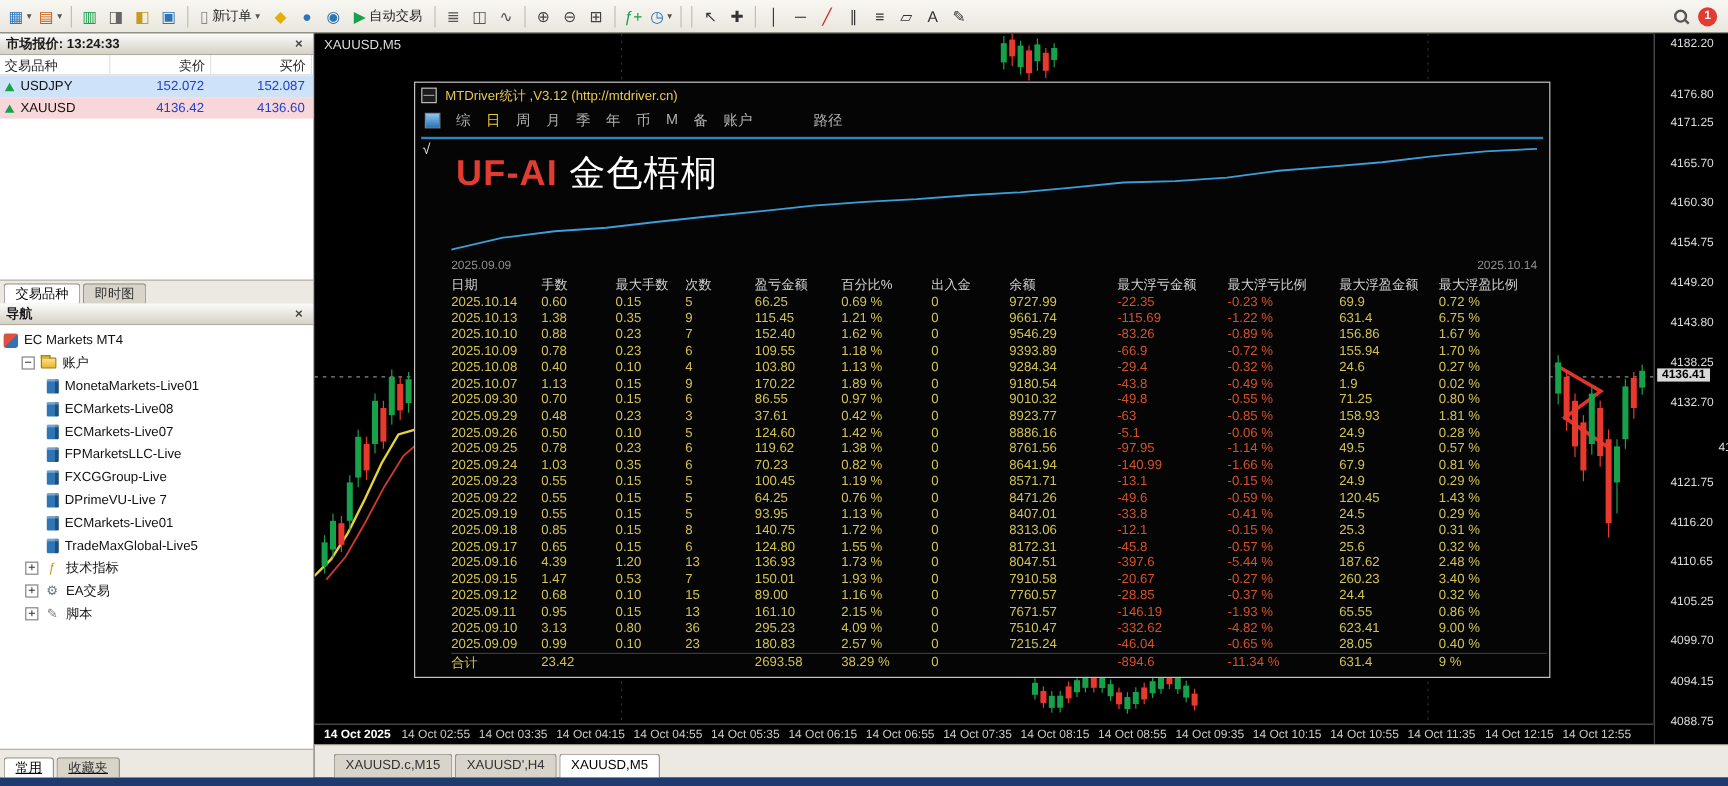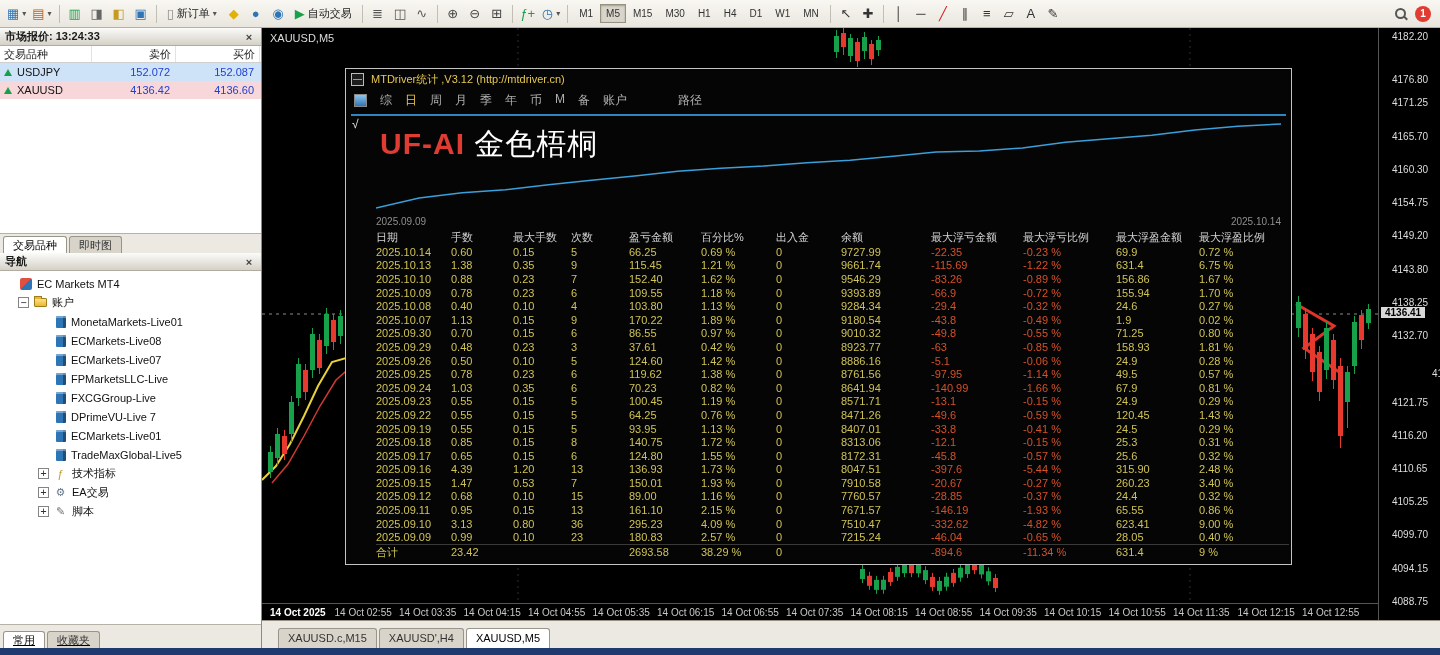--- a/index.html
+++ b/index.html
@@ -47,21 +47,21 @@
     border-bottom:7px solid var(--up-green);flex:none;}
   .mw-num{text-align:right;padding-right:6px;color:var(--quote-blue);}
   .mw-filler{flex:1;background:#fff;}
   .mw-tabs,.nav-tabs{display:flex;align-items:flex-end;gap:2px;padding:2px 3px 0;background:#ece9e2;
     border-top:1px solid #b6b2a8;height:20px;flex:none;}
   .nav-tabs{height:24px;padding-top:20px;text-decoration:underline;}
   .tab{font-size:11px;height:17px;line-height:16px;padding:0 9px;background:#d8d4ca;
     border:1px solid #9a958a;border-bottom:none;border-radius:3px 3px 0 0;color:#333;white-space:nowrap;}
   .tab.active{background:#fff;color:#000;}
   .nav-tree{flex:1;background:#fff;font-size:11px;color:#111;padding:3px 0;overflow:hidden;}
-  .tree-item{display:flex;align-items:center;gap:5px;height:19px;padding-left:20px;white-space:nowrap;}
+  .tree-item{display:flex;align-items:center;gap:5px;height:19px;padding-left:3px;white-space:nowrap;}
   .expander{flex:none;width:11px;height:11px;border:1px solid #848484;background:#fff;color:#333;
     font-size:10px;line-height:9px;text-align:center;font-family:"DejaVu Sans Mono",monospace;}
   .icon-server{width:12px;height:12px;flex:none;border-radius:2px;
     background:linear-gradient(135deg,#e05040 0 50%,#2e75b6 50% 100%);}
   .icon-folder{width:13px;height:9px;flex:none;background:linear-gradient(#ffe08a,#e8b830);
     border:1px solid #a07d18;border-radius:1px;position:relative;}
   .icon-folder::before{content:"";position:absolute;left:-1px;top:-3px;width:6px;height:2px;
     background:#e8b830;border:1px solid #a07d18;border-bottom:none;}
   .icon-book{width:10px;height:12px;flex:none;border-radius:1px;
     background:linear-gradient(90deg,#2e75b6 70%,#1f4e79 70%);box-shadow:inset 0 2px 0 rgba(255,255,255,.35);}
@@ -179,31 +179,20 @@
     </span>
     <span class="tb-sep"></span>
     <span class="tb-icon">
       <span style="color: rgb(24, 161, 75);">ƒ+</span>
     </span>
     <span class="tb-icon">
       <span style="color: rgb(46, 117, 182);">◷</span>
       <span class="dd">▾</span>
     </span>
     <span class="tb-sep"></span>
-    <span class="tf-group">
-      <button class="tf-btn">M1</button>
-      <button class="tf-btn active">M5</button>
-      <button class="tf-btn">M15</button>
-      <button class="tf-btn">M30</button>
-      <button class="tf-btn">H1</button>
-      <button class="tf-btn">H4</button>
-      <button class="tf-btn">D1</button>
-      <button class="tf-btn">W1</button>
-      <button class="tf-btn">MN</button>
-    </span>
     <span class="tb-sep"></span>
     <span class="tb-icon">
       <span style="color: rgb(51, 51, 51);">↖</span>
     </span>
     <span class="tb-icon">
       <span style="color: rgb(51, 51, 51);">✚</span>
     </span>
     <span class="tb-sep"></span>
     <span class="tb-icon">
       <span style="color: rgb(51, 51, 51);">│</span>
@@ -741,21 +730,21 @@
             <span class="scell">2025.09.16</span>
             <span class="scell">4.39</span>
             <span class="scell">1.20</span>
             <span class="scell">13</span>
             <span class="scell">136.93</span>
             <span class="scell">1.73 %</span>
             <span class="scell">0</span>
             <span class="scell">8047.51</span>
             <span class="scell neg">-397.6</span>
             <span class="scell neg">-5.44 %</span>
-            <span class="scell">315.90</span>
+            <span class="scell">187.62</span>
             <span class="scell">2.48 %</span>
           </div>
           <div class="srow">
             <span class="scell">2025.09.15</span>
             <span class="scell">1.47</span>
             <span class="scell">0.53</span>
             <span class="scell">7</span>
             <span class="scell">150.01</span>
             <span class="scell">1.93 %</span>
             <span class="scell">0</span>

